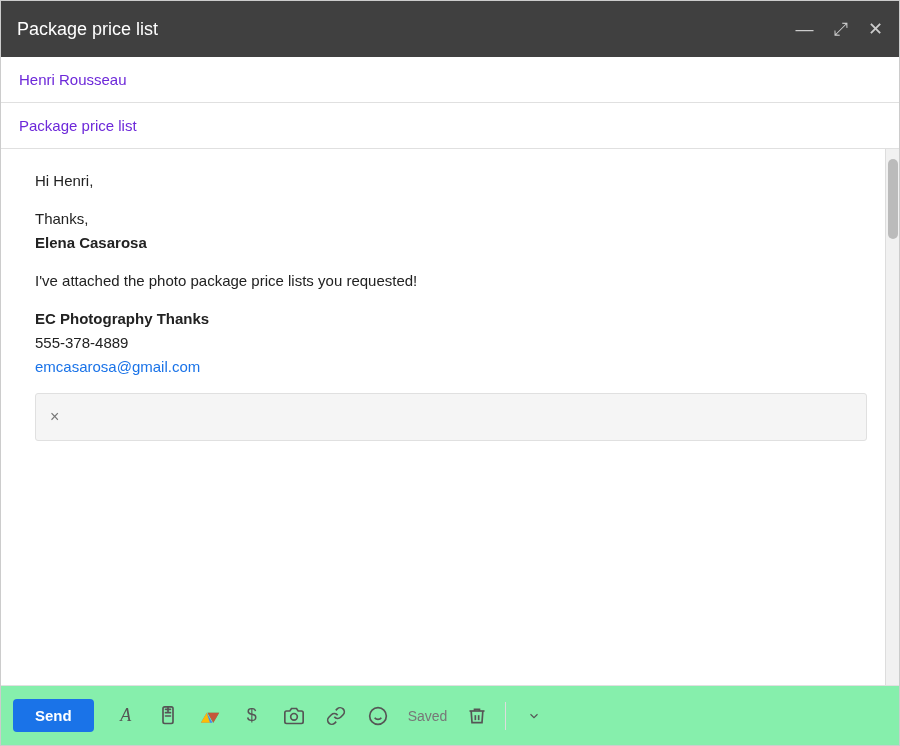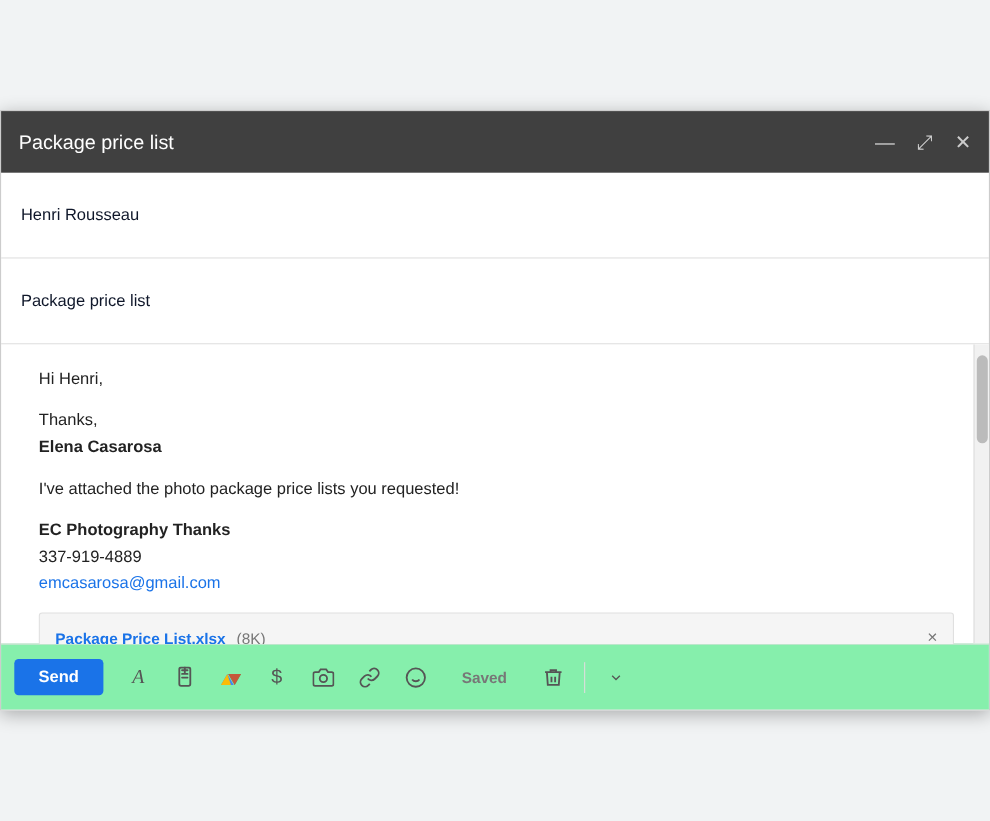--- a/index.html
+++ b/index.html
@@ -8,21 +8,21 @@
       font-size: 14px;
       background: #f1f3f4;
       display: flex;
       align-items: center;
       justify-content: center;
       width: 900px;
       height: 746px;
     }
     .compose-window {
       width: 900px;
-      height: 546px;
+      height: 746px;
       background: #fff;
       display: flex;
       flex-direction: column;
       border: 1px solid #ccc;
       box-shadow: 0 4px 16px rgba(0,0,0,0.3);
     }
     .title-bar {
       background: #404040;
       color: #fff;
       padding: 0 16px;
@@ -42,23 +42,23 @@
       align-items: center;
     }
     .title-controls span {
       color: #ccc;
       font-size: 18px;
       cursor: pointer;
       user-select: none;
     }
     .field-row {
       border-bottom: 1px solid #e0e0e0;
-      padding: 30px 18px;
+      padding: 14px 18px;
       font-size: 15px;
-      color: #0f172a;
+      color: #6d28d9;
       flex-shrink: 0;
     }
     .body-area {
       flex: 1;
       overflow: hidden;
       display: flex;
       position: relative;
     }
     .body-content {
       flex: 1;
@@ -146,22 +146,21 @@
     }
     .toolbar-divider {
       width: 1px;
       height: 28px;
       background: #ddd;
       margin: 0 4px;
     }
     .saved-text {
       color: #777;
       font-size: 14px;
-      margin: 0 18px;
-      font-weight: bold;
+      margin: 0 6px;
     }
     .dropdown-arrow {
       color: #555;
       font-size: 14px;
       cursor: pointer;
       padding: 4px 8px;
     }
     strong { font-weight: bold; }
     a { color: #1a73e8; text-decoration: none; }
   </style>
@@ -190,29 +189,25 @@
   <div class="body-area">
     <div class="body-content">
       <p>Hi Henri,</p>
       <p>
         <span>Thanks,</span><br>
         <strong><span>Elena Casarosa</span></strong>
       </p>
       <p>I've attached the photo package price lists you requested!</p>
       <p>
         <strong><span>EC Photography Thanks</span></strong><br>
-        <span>337-919-4889</span><br>
+        <span>555-378-4889</span><br>
         <a href="#">emcasarosa@gmail.com</a>
       </p>
 
       <div class="attachment-row">
-        <div>
-          <span class="attachment-name">Package Price List.xlsx</span>
-          <span class="attachment-size">(8K)</span>
-        </div>
         <span class="attachment-close">×</span>
       </div>
     </div>
     <div class="scrollbar">
       <div class="scrollbar-thumb"></div>
     </div>
   </div>
 
   <div class="toolbar">
     <button class="send-button">Send</button>

